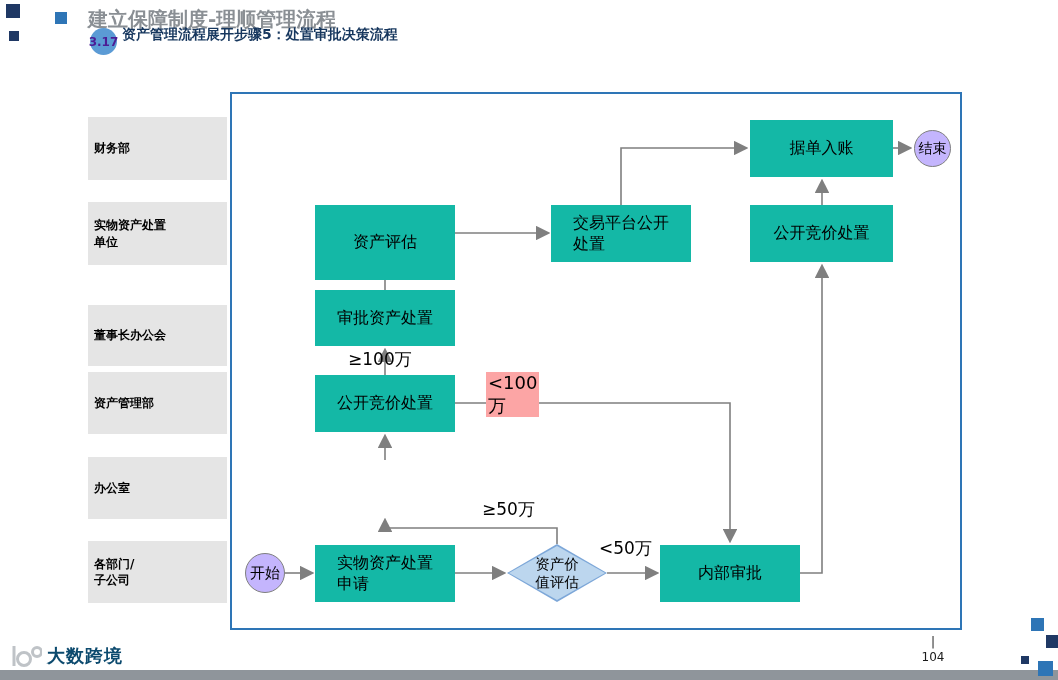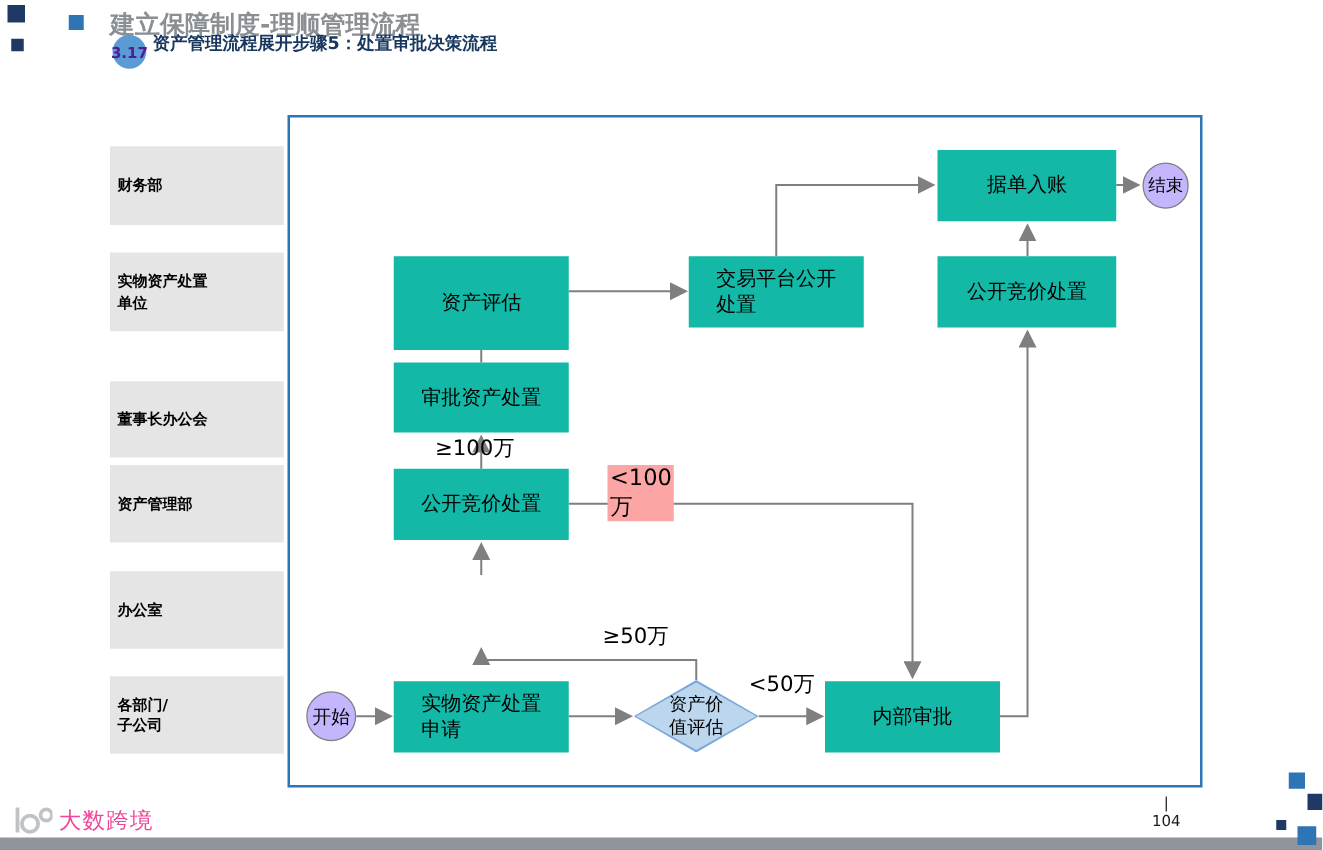--- a/index.html
+++ b/index.html
@@ -56,21 +56,21 @@
 
   
   .cond{position:absolute;font-size:17px;line-height:1.25;white-space:pre-line;}
   .cond.bg{background:#fca5a5;padding:0 2px;font-size:18px;}
 
   
   .connectors{position:absolute;left:0;top:0;pointer-events:none;}
 
   
   .logo{position:absolute;left:10px;top:642px;display:flex;align-items:center;gap:5px;}
-  .logo-text{font-size:18px;font-weight:400;color:#ec4899;letter-spacing:1px;}
+  .logo-text{font-size:18px;font-weight:700;color:#0c4a6e;letter-spacing:1px;}
   .page-indicator{position:absolute;left:920px;top:635px;width:26px;text-align:center;font-size:12px;line-height:15px;color:#1a1a1a;}
   .bottom-strip{position:absolute;left:0;top:670px;width:1058px;height:10px;background:#8f959b;}
   .sq{position:absolute;}
 </style>
 </head>
 <body>
 
 <div class="slide">
 
   <div class="sq" style="left:6px;top:4px;width:14px;height:14px;background:#1f3864;"></div>

